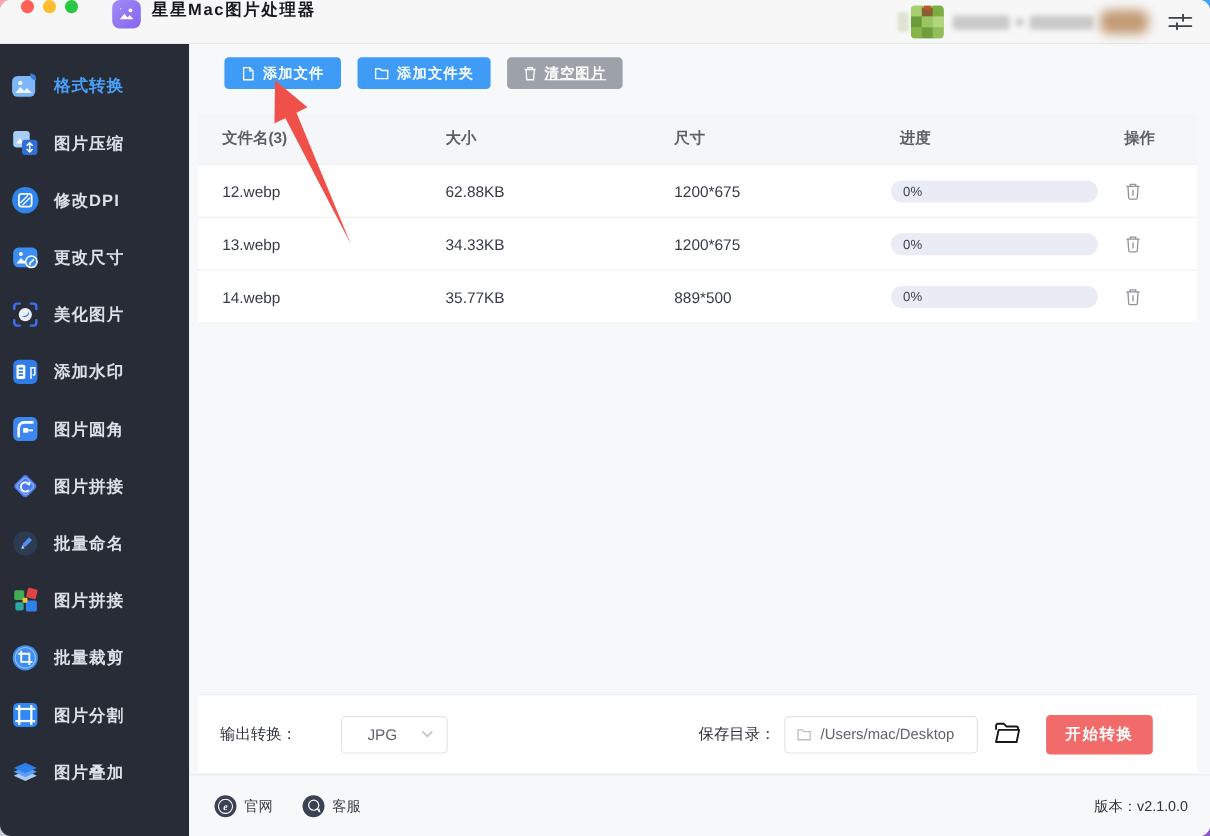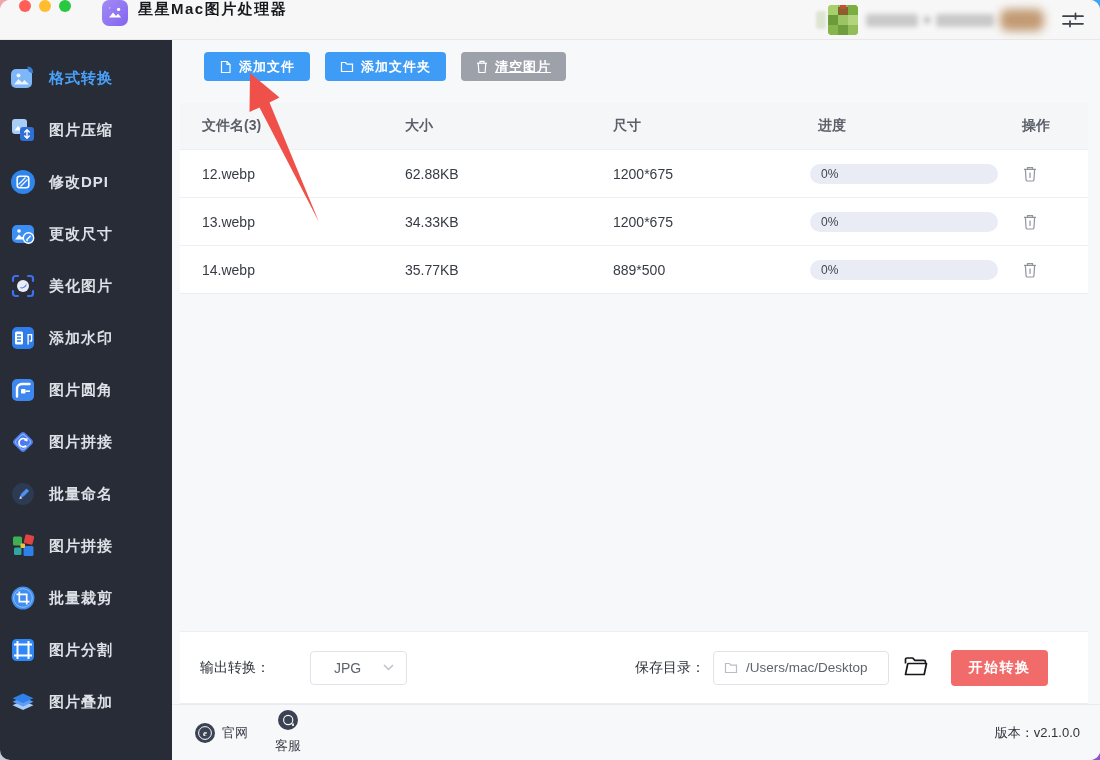--- a/index.html
+++ b/index.html
@@ -56,21 +56,21 @@
   .form-label { font-size:14px; color:#2e323a; flex:none; }
   .select { width:97px; height:34px; border:1px solid #e0e3e9; border-radius:4px; background:#fff; margin-left:8px; display:flex; align-items:center; justify-content:space-between; padding:0 12px 0 23px; cursor:pointer; color:#5f646c; font-size:14px; flex:none; }
   .save-group { margin-left:auto; display:flex; align-items:center; }
   .path-input { width:176px; height:34px; border:1px solid #e0e3e9; border-radius:4px; background:#fff; margin-left:8px; display:flex; align-items:center; padding:0 10px; gap:8px; font-size:13.5px; color:#5f646c; cursor:text; }
   .folder-btn { margin-left:13px; width:28px; height:26px; background:none; border:none; cursor:pointer; padding:0; }
   .start-btn { margin-left:21px; width:97px; height:36px; border:none; border-radius:4px; background:var(--danger,#f16b6b); color:#fff; font-size:14px; font-weight:bold; letter-spacing:1.5px; cursor:pointer; font-family:inherit; }
 
   
   .footer { position:absolute; left:0; right:0; bottom:0; height:56px; background:var(--main-bg,#f7f8fa); border-top:1px solid #e9ebef; display:flex; align-items:center; padding:0 20px 0 23px; }
   .f-link { display:flex; align-items:center; gap:7px; cursor:pointer; }
-  .f-link + .f-link { margin-left:27px;flex-direction:column; }
+  .f-link + .f-link { margin-left:27px; }
   .f-icon { width:20px; height:20px; border-radius:50%; background:#3b4254; display:flex; align-items:center; justify-content:center; flex:none; }
   .f-label { font-size:13px; color:#3a3f48; }
   .f-version { margin-left:auto; font-size:13px; color:#2f333b; }
 
   .arrow-layer { position:absolute; inset:0; pointer-events:none; z-index:50; }
 </style>
 </head>
 <body>
 
 <div class="window">

